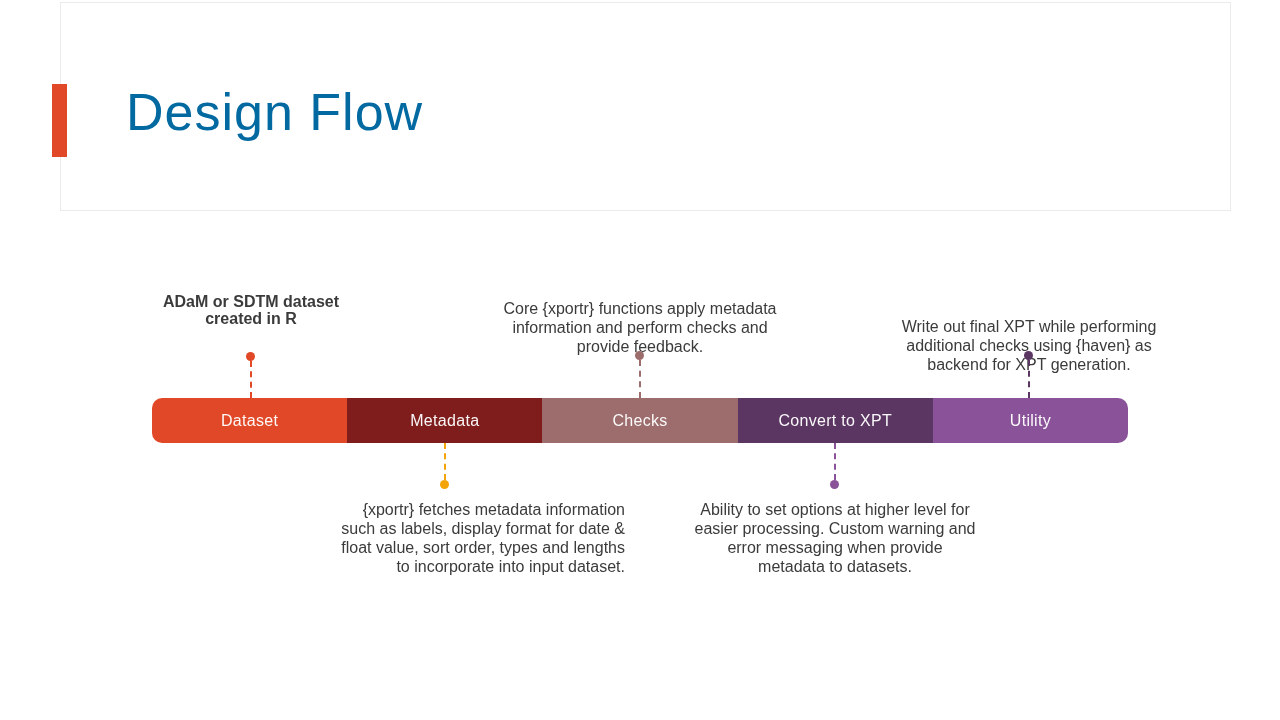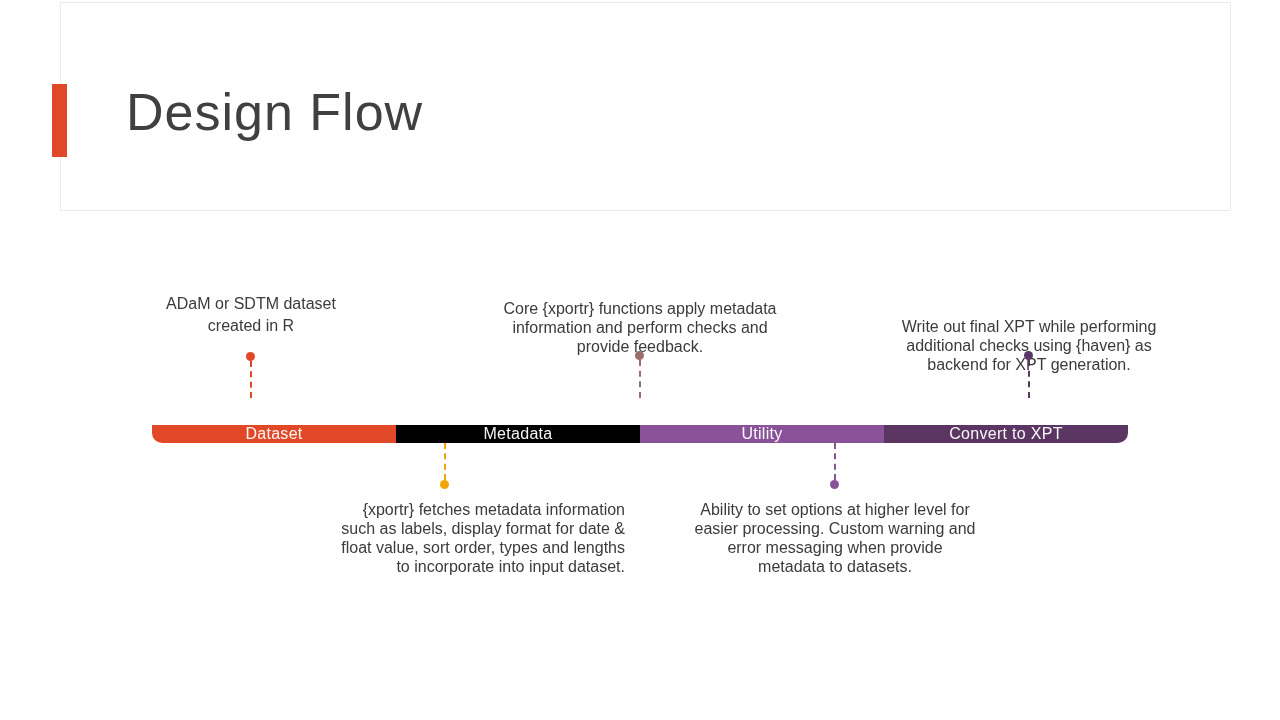--- a/index.html
+++ b/index.html
@@ -22,31 +22,30 @@
   }
   .accent-bar {
     position: absolute; left: 52px; top: 84px;
     width: 15px; height: 73px;
   }
   .slide-title {
     position: absolute; left: 126px; top: 82px;
     margin: 0;
     font-size: 52px; font-weight: 400;
     letter-spacing: 1px;
-    color: #404040;
+    color: #0369a1;
   }
 
   
   .flow-bar {
     position: absolute; left: 152px; top: 398px;
     width: 976px; height: 45px;
     display: flex;
     border-radius: 10px;
     overflow: hidden;
-    align-items: flex-end;
   }
   .flow-segment {
     flex: 1 1 0;
     display: flex; align-items: center; justify-content: center;
     color: rgba(255,255,255,0.96);
     font-size: 16px;
     letter-spacing: 0.3px;
   }
 
   
@@ -63,21 +62,21 @@
 
   
   .annotation {
     position: absolute;
     text-align: center;
     font-size: 16px;
     line-height: 19px;
     color: #3b3b3b;
     white-space: pre-line;
   }
-  .annotation.lh-wide { line-height: 22px; }
+  .annotation.lh-wide { line-height: 17px; font-weight: bold; }
 </style>
 </head>
 <body>
 
 <div class="title-card"></div>
 <div class="accent-bar" style="background-color: rgb(225, 72, 39);"></div>
 <h1 class="slide-title">Design Flow</h1>
 
 <div class="annotation lh-wide" style="left:111px; top:293px; width:280px;">ADaM or SDTM dataset
 created in R</div>
@@ -94,28 +93,31 @@
 <div class="connector-dot" style="left: 635px; top: 351px; background-color: rgb(157, 108, 108);"></div>
 <div class="connector-line" style="left: 639px; top: 360px; height: 38px; border-color: rgb(157, 108, 108);"></div>
 
 <div class="connector-dot" style="left: 1024px; top: 351px; background-color: rgb(92, 54, 99);"></div>
 <div class="connector-line" style="left: 1028px; top: 360px; height: 38px; border-color: rgb(92, 54, 99);"></div>
 
 <div class="flow-bar">
   <div class="flow-segment" style="background-color: rgb(225, 72, 39);">
     <span>Dataset</span>
   </div>
-  <div class="flow-segment" style="background-color: #000000;">
+  <div class="flow-segment" style="background-color: #7f1d1d;">
     <span>Metadata</span>
+  </div>
+  <div class="flow-segment" style="background-color: rgb(157, 108, 108);">
+    <span>Checks</span>
+  </div>
+  <div class="flow-segment" style="background-color: rgb(92, 54, 99);">
+    <span>Convert to XPT</span>
   </div>
   <div class="flow-segment" style="background-color: rgb(138, 82, 153);">
     <span>Utility</span>
-  </div>
-  <div class="flow-segment" style="background-color: rgb(92, 54, 99);">
-    <span>Convert to XPT</span>
   </div>
 </div>
 
 <div class="connector-line" style="left: 444px; top: 443px; height: 37px; border-color: rgb(242, 164, 8);"></div>
 <div class="connector-dot" style="left: 440px; top: 480px; background-color: rgb(242, 164, 8);"></div>
 
 <div class="connector-line" style="left: 834px; top: 443px; height: 37px; border-color: rgb(138, 82, 153);"></div>
 <div class="connector-dot" style="left: 830px; top: 480px; background-color: rgb(138, 82, 153);"></div>
 
 <div class="annotation" style="left:265px; top:500px; width:360px;text-align:right;">{xportr} fetches metadata information

